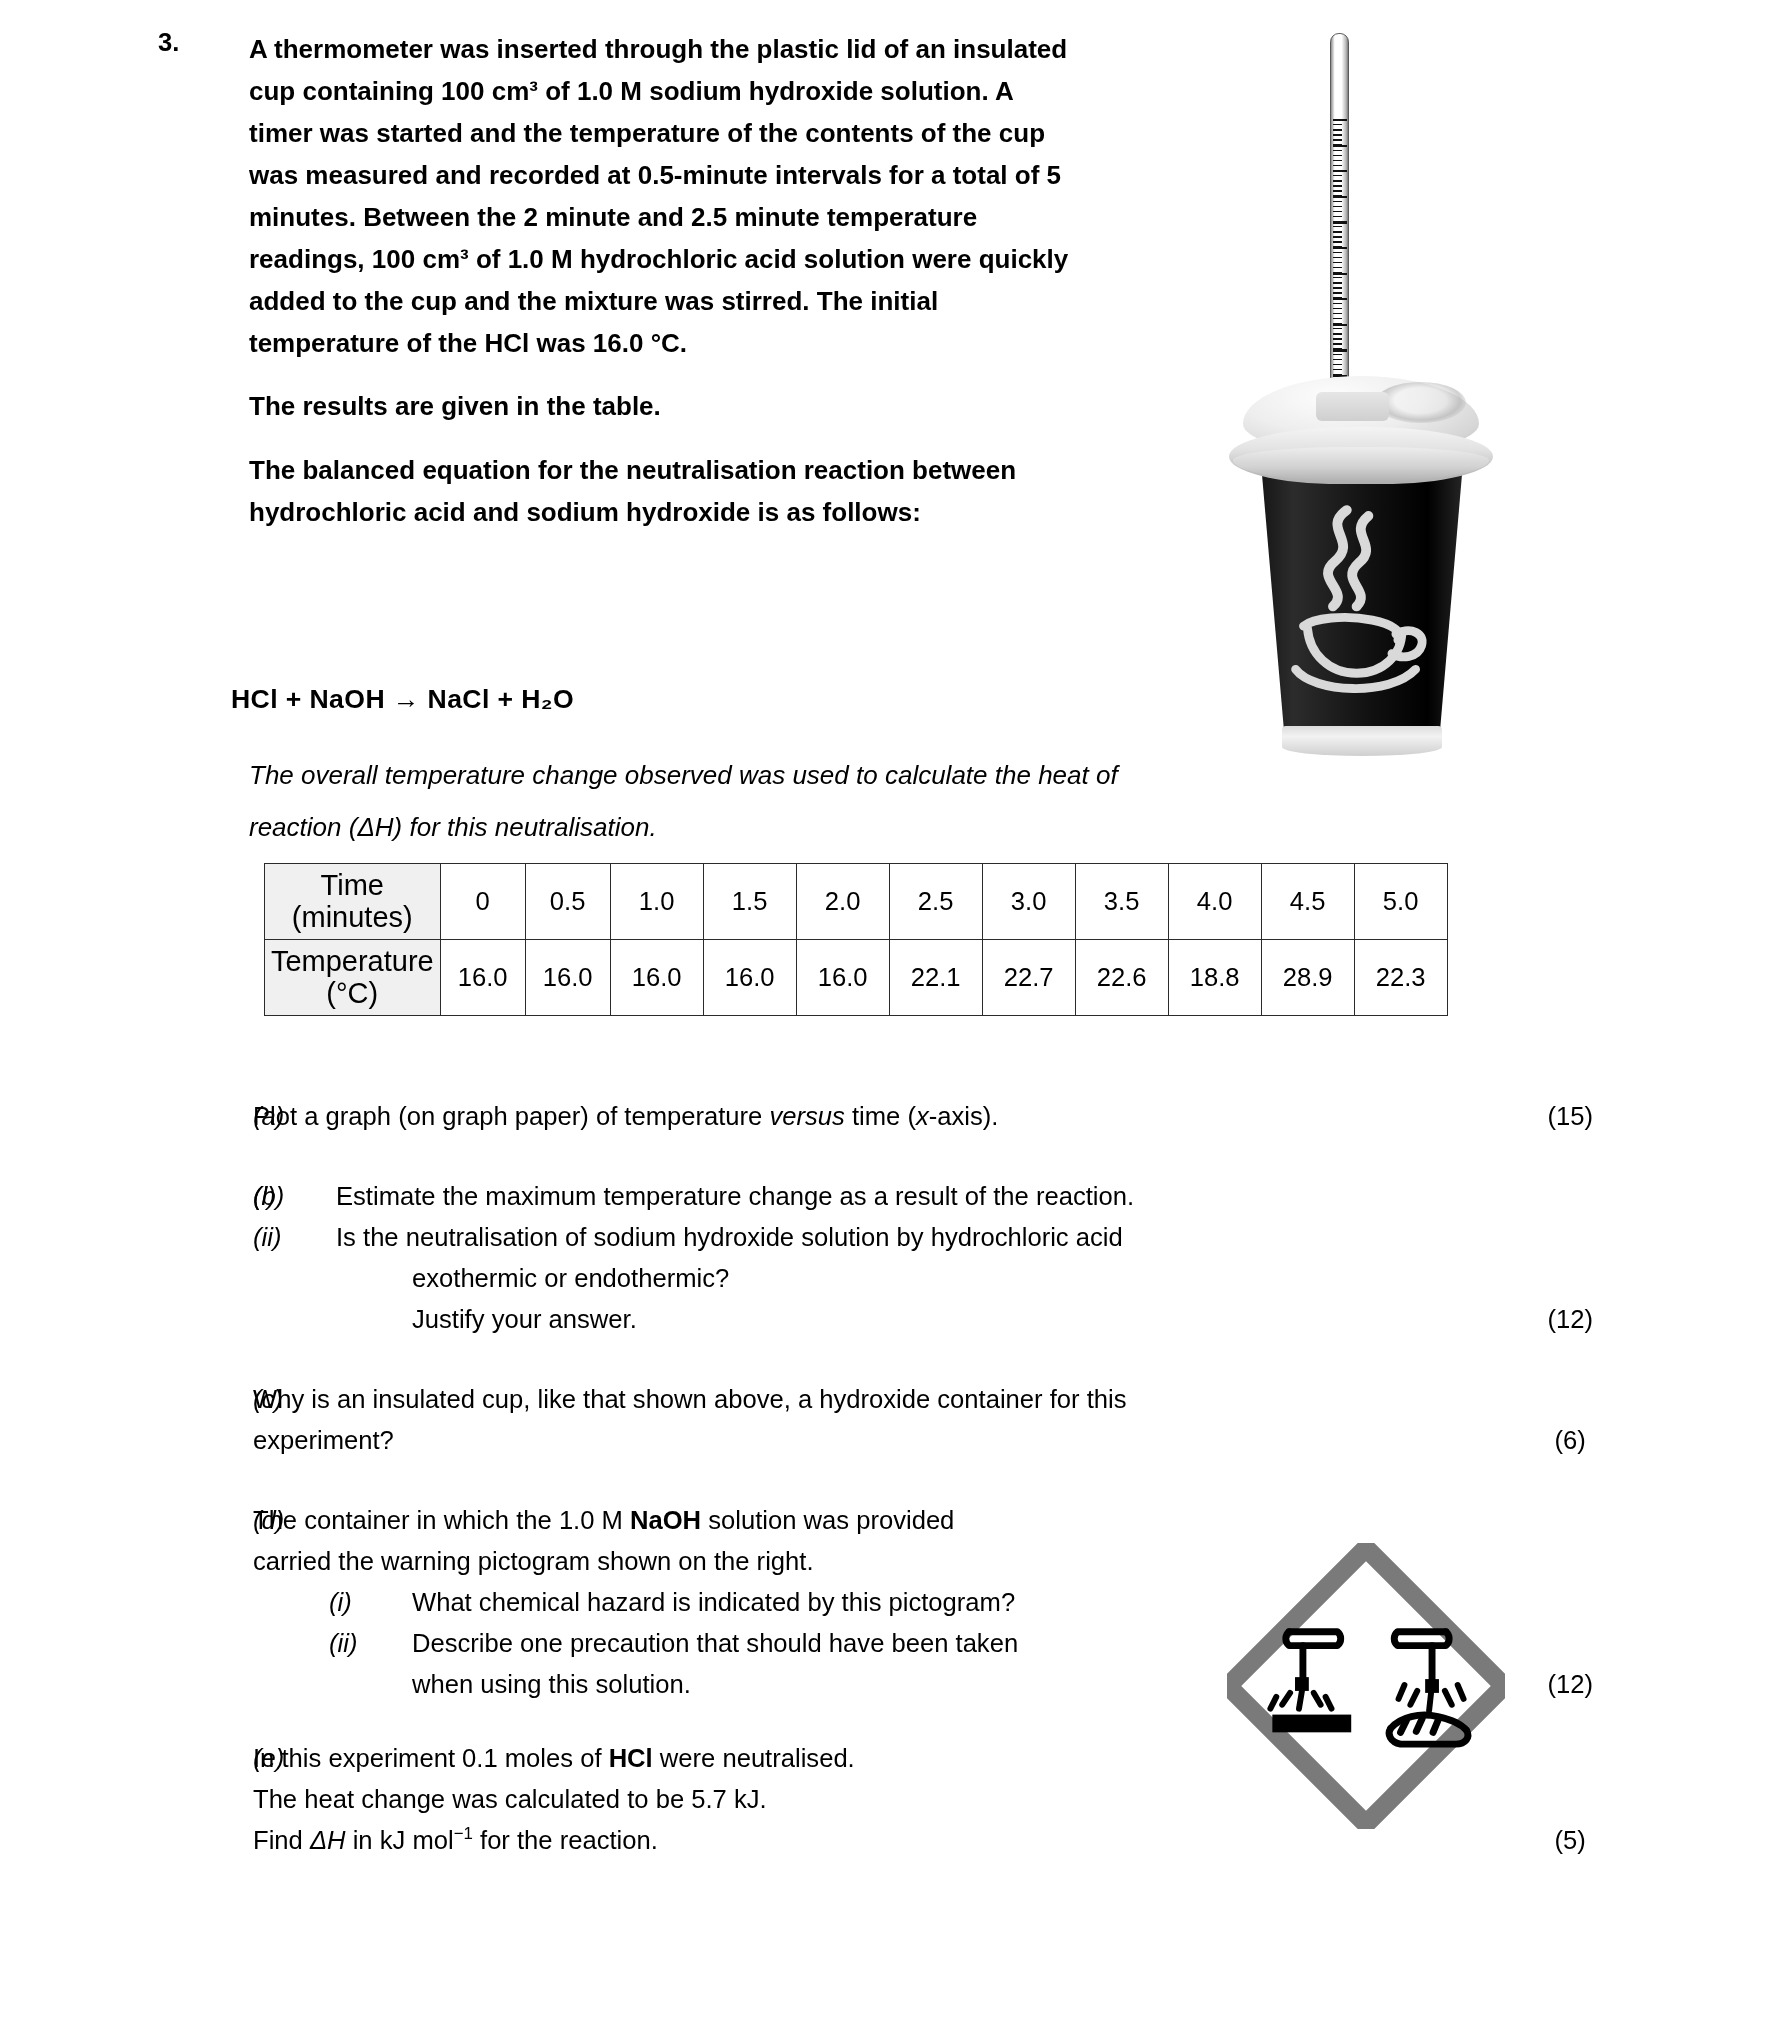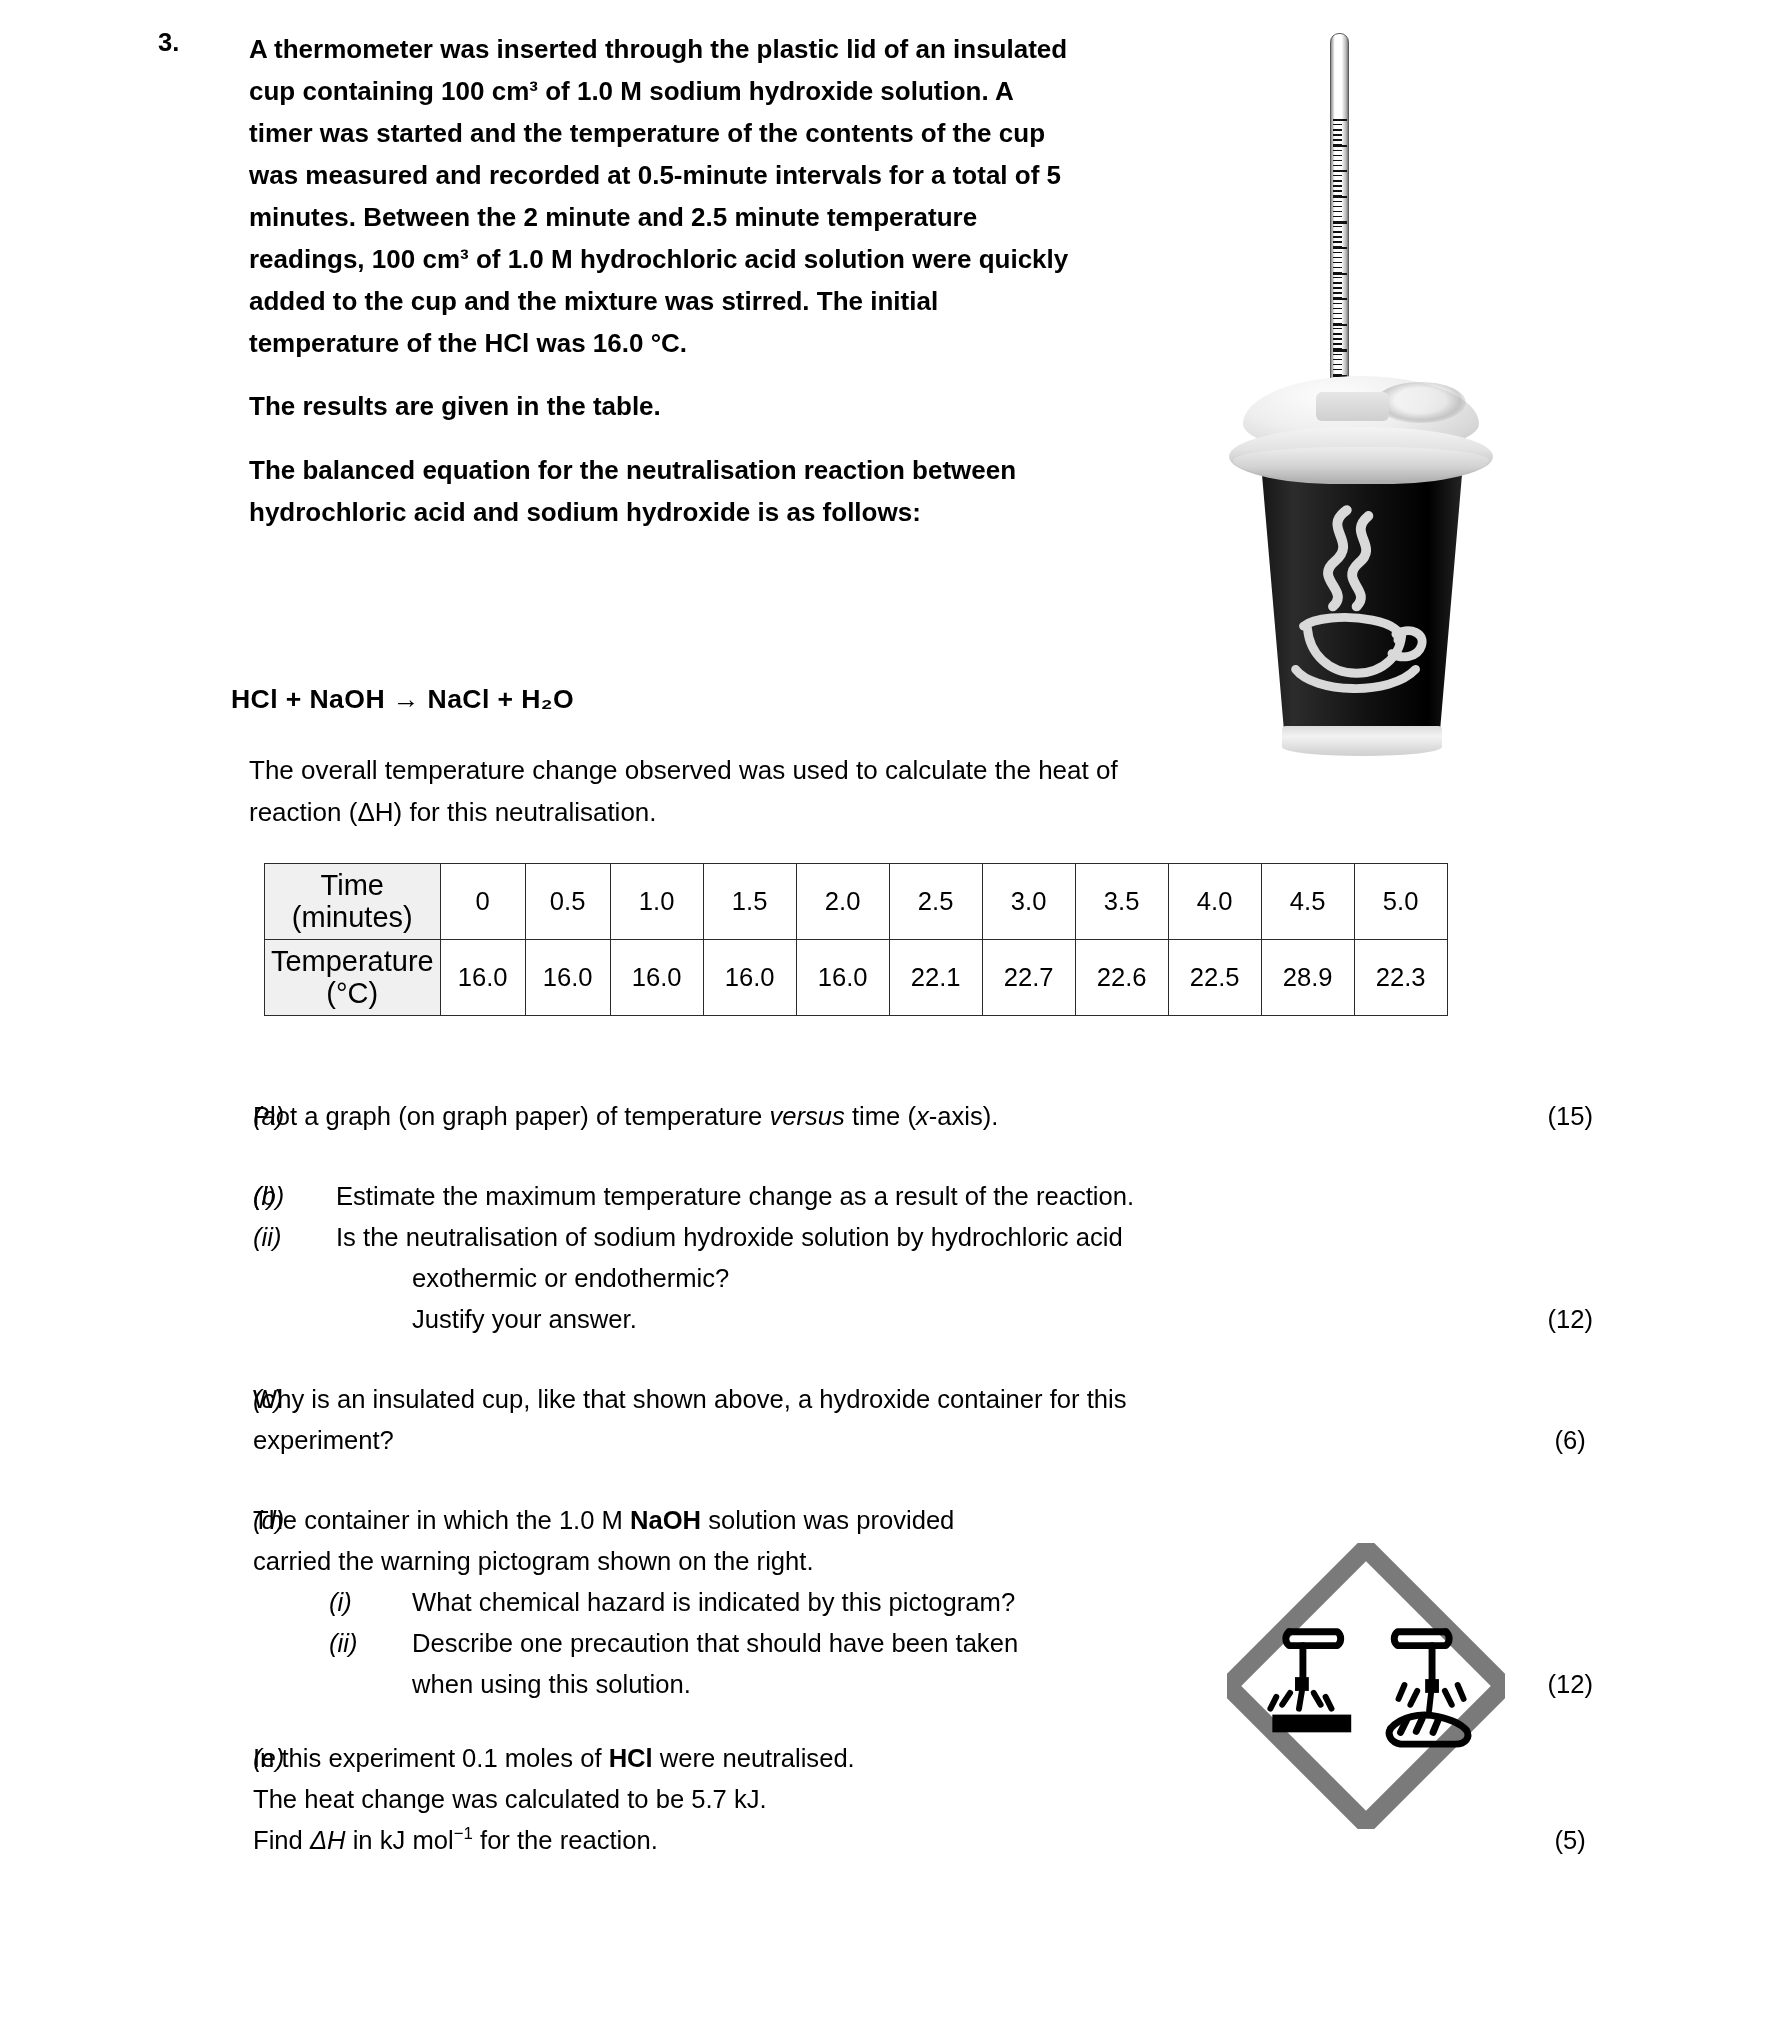--- a/index.html
+++ b/index.html
@@ -43,21 +43,22 @@
     left: 231px; top: 684px;
     font-size: 26.6px; font-weight: bold;
     letter-spacing: 0.4px;
   }
 
   .closing {
     position: absolute;
     left: 249px; top: 749px;
     width: 946px;
     font-size: 26px;
-    line-height: 42px;
+    line-height: 52px;
+    font-style: italic;
   }
 
   
   .results-table {
     position: absolute;
     left: 264px; top: 863px;
     border-collapse: collapse;
     font-size: 25.6px;
   }
   .results-table td {
@@ -272,21 +273,21 @@
         <span>(°C)</span>
       </td>
       <td class="val">16.0</td>
       <td class="val">16.0</td>
       <td class="val-wide">16.0</td>
       <td class="val-wide">16.0</td>
       <td class="val-wide">16.0</td>
       <td class="val-wide">22.1</td>
       <td class="val-wide">22.7</td>
       <td class="val-wide">22.6</td>
-      <td class="val-wide">22.5</td>
+      <td class="val-wide">18.8</td>
       <td class="val-wide">28.9</td>
       <td class="val-wide">22.3</td>
     </tr>
   </tbody>
     </table>
 
   <div class="parts">
 
     <div class="part">
       <div class="row">

